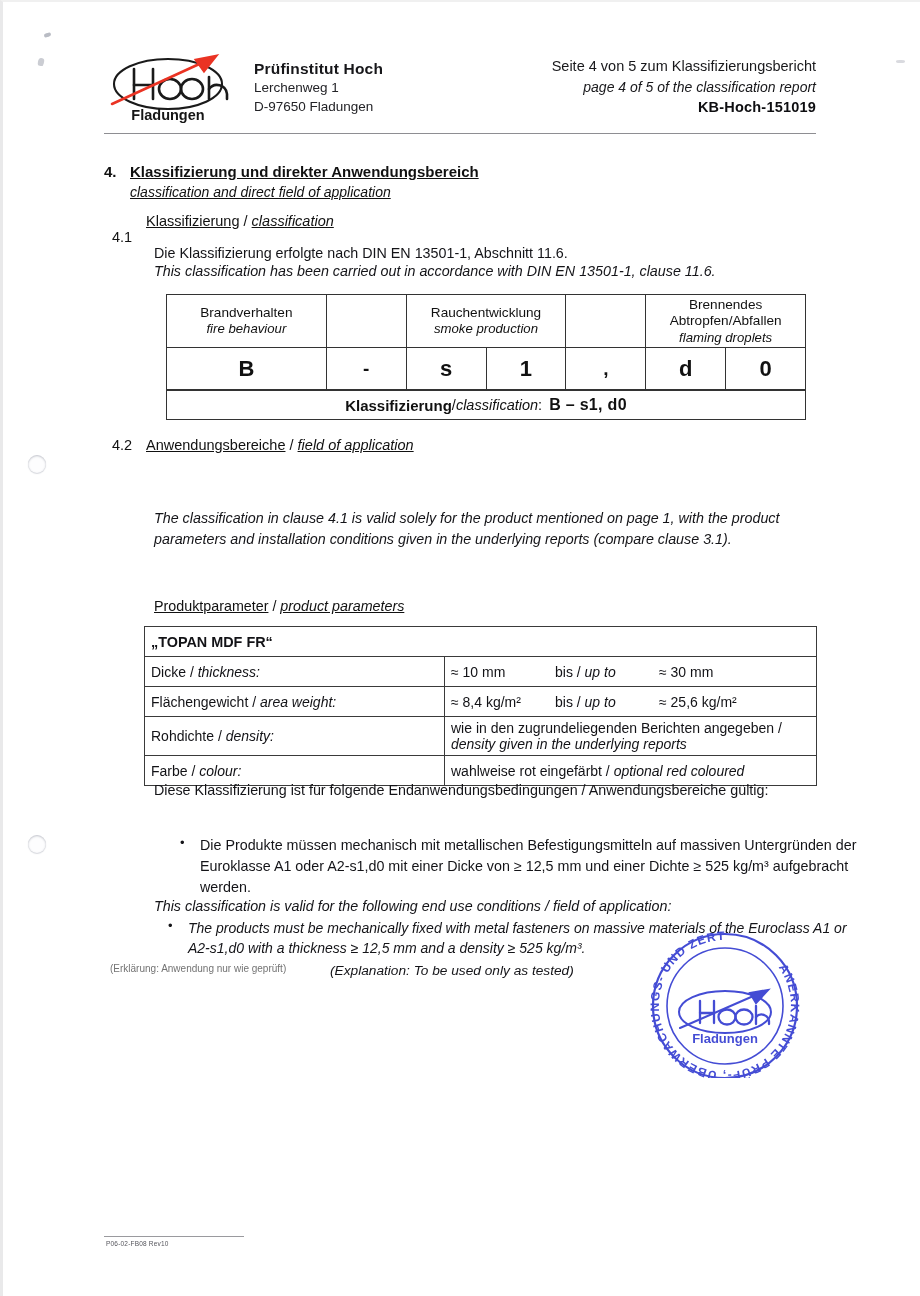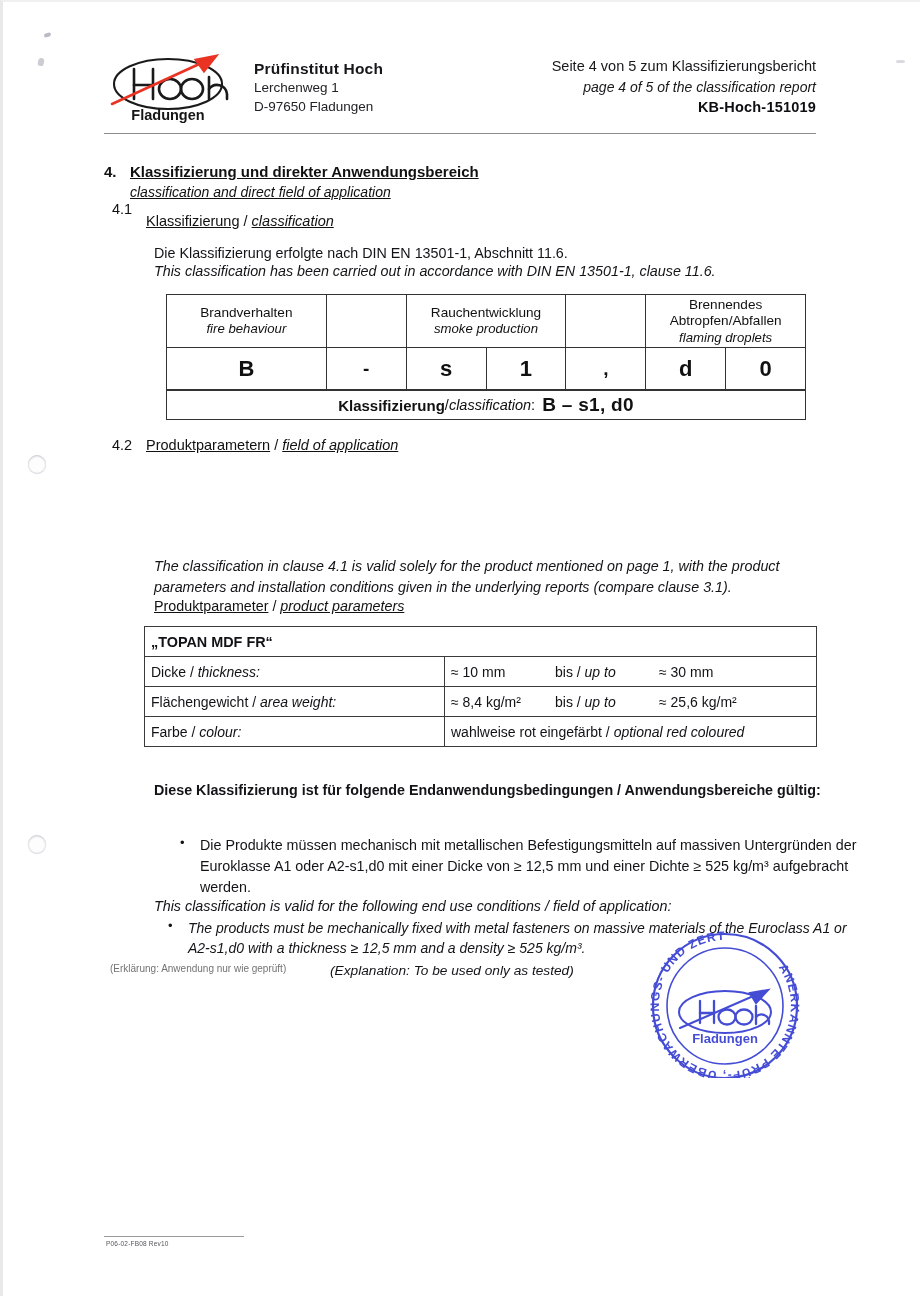--- a/index.html
+++ b/index.html
@@ -124,21 +124,21 @@
     left: 130px;
     top: 184px;
     font-size: 14px;
     font-style: italic;
     text-decoration: underline;
     color: #111;
   }
   .sec41-num {
     position: absolute;
     left: 112px;
-    top: 201px;
+    top: 229px;
     font-size: 14.5px;
     color: #111;
   }
   .sec41-title {
     position: absolute;
     left: 146px;
     top: 213px;
     font-size: 14.5px;
     color: #111;
   }
@@ -192,41 +192,41 @@
     box-sizing: border-box;
     display: flex;
     align-items: center;
     justify-content: center;
     color: #111;
   }
   .cls-summary .lbl-de { font-size: 15px; font-weight: bold; }
   .cls-summary .lbl-sep { font-size: 14.5px; }
   .cls-summary .lbl-en { font-size: 14.5px; font-style: italic; }
   .cls-summary .lbl-colon { font-size: 14.5px; }
-  .cls-summary .value { font-size: 19px; font-weight: bold; margin-left: 7px; letter-spacing: .3px; text-align: right; }
+  .cls-summary .value { font-size: 16px; font-weight: bold; margin-left: 7px; letter-spacing: .3px; text-align: right; }
 
   .sec42-num {
     position: absolute;
     left: 112px;
     top: 437px;
     font-size: 14.5px;
     color: #111;
   }
   .sec42-title {
     position: absolute;
     left: 146px;
     top: 437px;
     font-size: 14.5px;
     color: #111;
   }
   .sec42-title .u { text-decoration: underline; }
   .sec42-title .ui { text-decoration: underline; font-style: italic; }
 
   .p-42-de { left: 154px; top: 466px; width: 668px; }
-  .p-42-en { left: 154px; top: 556px; width: 668px; }
+  .p-42-en { left: 154px; top: 508px; width: 668px; }
 
   .pp-label {
     position: absolute;
     left: 154px;
     top: 598px;
     font-size: 14.3px;
     color: #111;
   }
   .pp-label .u { text-decoration: underline; }
   .pp-label .ui { text-decoration: underline; font-style: italic; }
@@ -261,21 +261,21 @@
   .pp-row-wide td { height: 23px; }
   .pp-grid {
     display: grid;
     grid-template-columns: 104px 86px auto;
     align-items: baseline;
   }
   .pp-grid .c2 { text-align: left; }
   .pp-grid .c3 { text-align: left; padding-left: 18px; }
 
   
-  .p-endcond { left: 154px; top: 780px; width: 672px; font-weight: bold; }
+  .p-endcond { left: 154px; top: 780px; width: 672px; }
   .bullets-de {
     position: absolute;
     left: 154px;
     top: 823px;
     width: 668px;
     margin: 12px;
     padding: 0 0 0 34px;
     list-style: none;
     font-size: 14.3px;
     line-height: 1.46;
@@ -443,21 +443,21 @@
     <div class="cls-summary">
       <span class="lbl-de">Klassifizierung</span>
         <span class="lbl-sep"> / </span>
         <span class="lbl-en">classification</span>
         <span class="lbl-colon">:</span>
         <span class="value">B – s1, d0</span>
     </div>
 
     <div class="sec42-num">4.2</div>
     <div class="sec42-title">
-      <span class="u">Produktparametern</span><span> / </span><span class="ui">field of application</span>
+      <span class="u">Anwendungsbereiche</span><span> / </span><span class="ui">field of application</span>
     </div>
 
     <div class="para it p-42-en">The classification in clause 4.1 is valid solely for the product mentioned on page 1, with the product parameters and installation conditions given in the underlying reports (compare clause 3.1).</div>
 
     <div class="pp-label">
       <span class="u">Produktparameter</span><span> / </span><span class="ui">product parameters</span>
     </div>
 
     <table class="pp-table">
       <colgroup>
@@ -483,20 +483,29 @@
         <tr>
           <td class="key">
             <span>Flächengewicht</span><span> / </span><span class="it">area weight:</span>
           </td>
           <td class="val">
             <div class="pp-grid">
               <span class="c1">≈ 8,4 kg/m²</span>
               <span class="c2"><span>bis</span><span> / </span><span class="it">up to</span></span>
               <span class="c3">≈ 25,6 kg/m²</span>
             </div>
+          </td>
+        </tr>
+        <tr class="pp-row-wide">
+          <td class="key">
+            <span>Rohdichte </span><span> / </span><span class="it">density:</span>
+          </td>
+          <td class="val">
+            <div>wie in den zugrundeliegenden Berichten angegeben /</div>
+            <div class="it">density given in the underlying reports</div>
           </td>
         </tr>
         <tr>
           <td class="key">
             <span>Farbe</span><span> / </span><span class="it">colour:</span>
           </td>
           <td class="val">
             <span>wahlweise rot eingefärbt / </span><span class="it">optional red coloured</span>
           </td>
         </tr>

